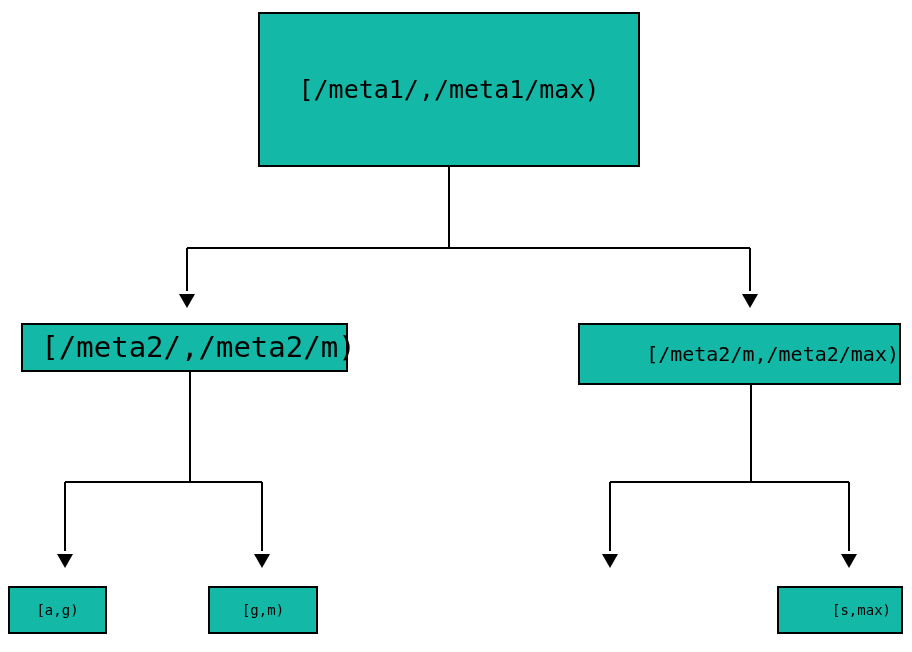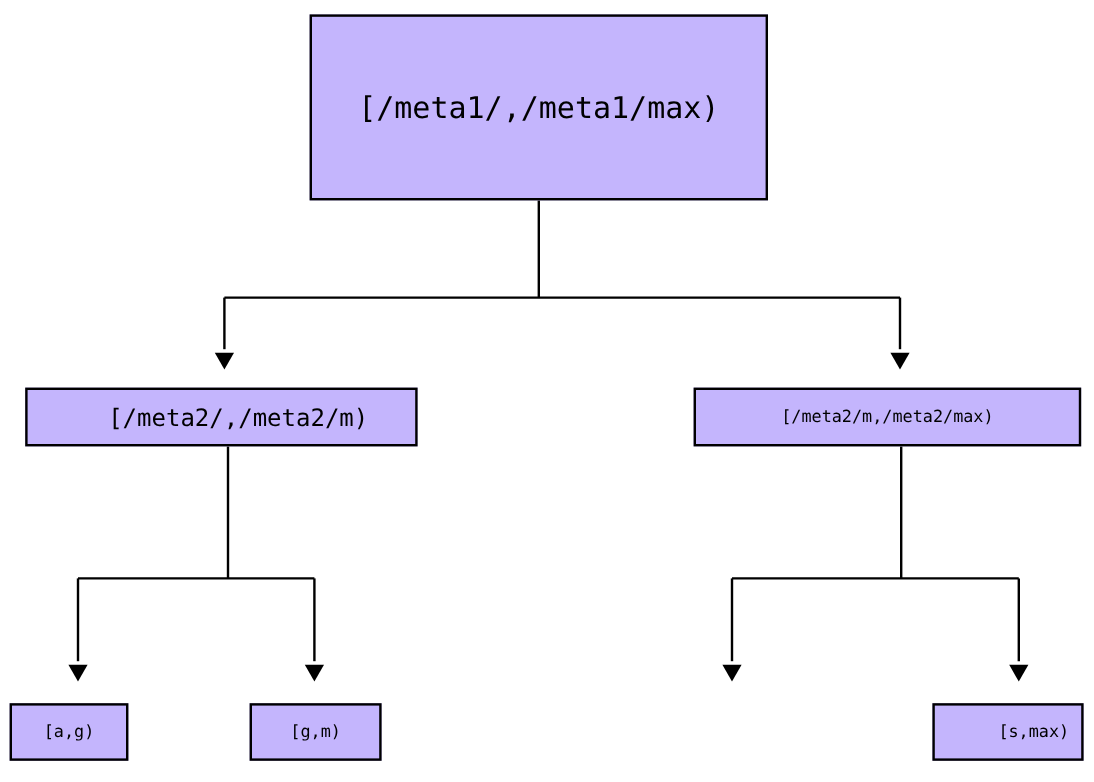--- a/index.html
+++ b/index.html
@@ -23,21 +23,21 @@
     position: absolute;
     left: 0;
     top: 0;
     width: 912px;
     height: 652px;
   }
   .node {
     position: absolute;
     box-sizing: border-box;
     border: 2px solid #000000;
-    background: #c4b5fd;
+    background: #14b8a6;
     display: flex;
     align-items: center;
     justify-content: center;
     text-align: center;
     white-space: pre;
     letter-spacing: 0px;
   }
   .node-label {
     display: block;
     line-height: 1;
@@ -47,29 +47,30 @@
     top: 12px;
     width: 382px;
     height: 155px;
     font-size: 25px;
   }
   .node-mid-left {
     left: 21px;
     top: 323px;
     width: 327px;
     height: 49px;
-    font-size: 20px;
+    font-size: 29px;
     padding-left: 28px;
   }
   .node-mid-right {
     left: 578px;
     top: 323px;
     width: 323px;
-    height: 49px;
-    font-size: 14px;
+    height: 62px;
+    font-size: 20px;
+    justify-content: flex-end;
   }
   .node-leaf {
     top: 586px;
     height: 48px;
     font-size: 14px;
   }
   .leaf-ag   { left: 8px;   width: 99px; }
   .leaf-gm   { left: 208px; width: 110px; }
   .leaf-ms   { left: 552px; width: 101px; }
   .leaf-smax { left: 777px; width: 126px; padding-left: 43px; }

